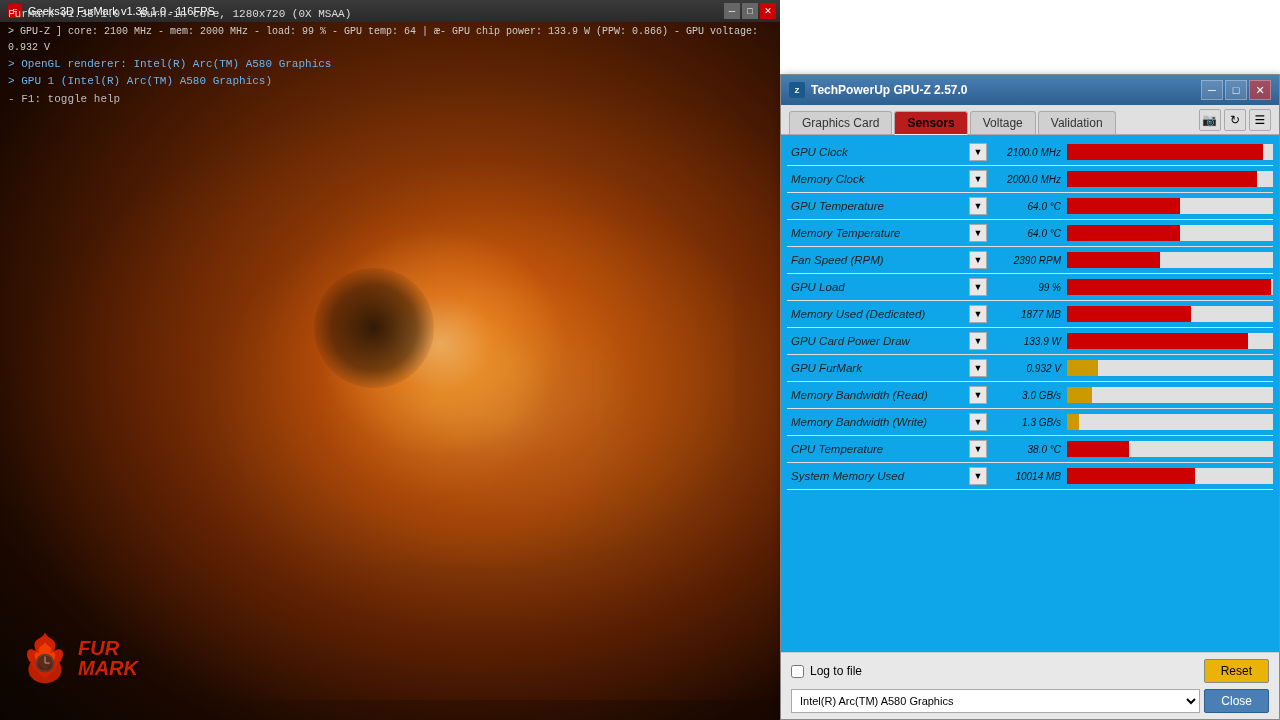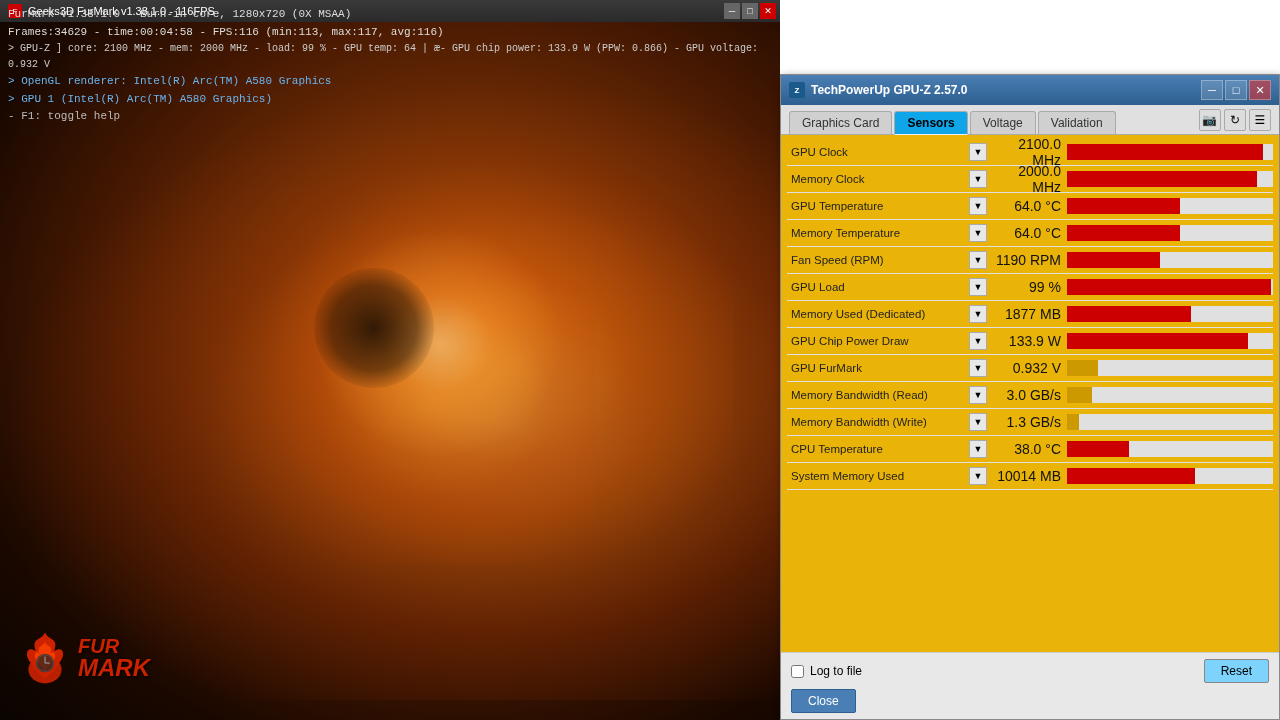--- a/index.html
+++ b/index.html
@@ -167,21 +167,21 @@
       font-size: 12px;
       border: 1px solid #aaa;
       border-bottom: none;
       background: #d0d0d0;
       margin-right: 2px;
       border-radius: 3px 3px 0 0;
       color: #333;
     }
 
     .gpuz-tab.active {
-      background: #0ea5e9;
+      background: #b91c1c;
       border-bottom: 1px solid #f0f0f0;
       margin-bottom: -1px;
       font-weight: bold;
       color: #000;
       text-align: center;
     }
 
     .toolbar-icon {
       width: 22px;
       height: 22px;
@@ -193,21 +193,22 @@
       justify-content: center;
       font-size: 12px;
       border-radius: 2px;
     }
 
     
     #sensors-list {
       flex: 1;
       overflow-y: auto;
       padding: 4px 6px;
-      background: #eab308;
+      background: #0ea5e9;
+      font-style: italic;
     }
 
     .sensor-row {
       display: flex;
       align-items: center;
       height: 27px;
       border-bottom: 1px solid #e0e0e0;
     }
 
     .sensor-label {
@@ -236,21 +237,21 @@
       display: flex;
       align-items: center;
       justify-content: center;
       font-size: 9px;
       flex-shrink: 0;
     }
 
     .sensor-value {
       width: 80px;
       text-align: right;
-      font-size: 14px;
+      font-size: 10px;
       color: #111;
       padding-right: 6px;
       flex-shrink: 0;
     }
 
     .sensor-bar-container {
       flex: 1;
       height: 16px;
       background: #e0e0e0;
       position: relative;
@@ -282,21 +283,21 @@
     }
 
     .footer-buttons {
       display: flex;
       gap: 8px;
     }
 
     .footer-btn {
       padding: 4px 16px;
       border: 1px solid #888;
-      background: #7dd3fc;
+      background: #eab308;
       cursor: pointer;
       font-size: 12px;
       border-radius: 2px;
     }
     .footer-btn.primary { background: #4a7fb5; color: white; border-color: #2d5f8f; }
 
     #gpu-selector {
       display: flex;
       align-items: center;
       gap: 4px;
@@ -324,21 +325,20 @@
     <span class="title-text">Geeks3D FurMark v1.38.1.0 - 116FPS</span>
     <div class="title-buttons">
       <button class="title-btn min">─</button>
       <button class="title-btn max">□</button>
       <button class="title-btn close">✕</button>
     </div>
   </div>
 
   <div id="furmark-info">
     <div style="color:#ddd;">FurMark v1.38.1.0 - Burn-in core, 1280x720 (0X MSAA)</div>
-    <div style="color:#ddd;">Frames:34629 - time:00:04:58 - FPS:116 (min:113, max:117, avg:116)</div>
     <div style="color:#ccc;font-size:10px;">&gt; GPU-Z ] core: 2100 MHz - mem: 2000 MHz - load: 99 % - GPU temp: 64 | æ- GPU chip power: 133.9 W (PPW: 0.866) - GPU voltage: 0.932 V</div>
     <div style="color:#6ab4f0;">&gt; OpenGL renderer: Intel(R) Arc(TM) A580 Graphics</div>
     <div style="color:#6ab4f0;">&gt; GPU 1 (Intel(R) Arc(TM) A580 Graphics)</div>
     <div style="color:#bbb;">- F1: toggle help</div>
   </div>
 
   <div class="fire-visual">
     <div style="position:absolute;top:0;left:0;width:100%;height:100%;background:radial-gradient(ellipse at 65% 55%, rgba(255,200,100,0.35) 0%, rgba(240,120,20,0.3) 20%, rgba(180,60,5,0.2) 45%, transparent 70%);"></div>
     <div style="position:absolute;top:10%;left:30%;width:500px;height:450px;background:radial-gradient(ellipse at 55% 50%, rgba(255,180,60,0.3) 0%, rgba(220,90,10,0.25) 30%, transparent 65%);"></div>
     <div style="position:absolute;top:20%;left:25%;width:400px;height:360px;background:radial-gradient(ellipse at 60% 55%, rgba(255,160,40,0.25) 0%, rgba(200,70,5,0.2) 35%, transparent 65%);"></div>
@@ -354,21 +354,21 @@
       <path d="M25 5 C30 15, 40 10, 35 25 C45 18, 48 30, 40 38 C38 45, 30 50, 25 55 C20 50, 12 45, 10 38 C2 30, 5 18, 15 25 C10 10, 20 15, 25 5Z" fill="#cc2200"></path>
       <path d="M25 15 C28 22, 34 18, 31 28 C36 23, 38 30, 34 36 C32 40, 27 43, 25 47 C23 43, 18 40, 16 36 C12 30, 14 23, 19 28 C16 18, 22 22, 25 15Z" fill="#ff4400" opacity="0.8"></path>
 
       <circle cx="25" cy="38" r="10" fill="#222" opacity="0.7"></circle>
       <circle cx="25" cy="38" r="9" fill="none" stroke="#555" stroke-width="1"></circle>
       <line x1="25" y1="38" x2="25" y2="31" stroke="#888" stroke-width="1.5"></line>
       <line x1="25" y1="38" x2="30" y2="38" stroke="#888" stroke-width="1.5"></line>
     </svg>
     <div style="display:flex;flex-direction:column;">
       <span style="font-family:'Arial Black',sans-serif;font-size:20px;font-style:italic;color:#cc2200;font-weight:900;text-shadow:1px 1px 3px #000;line-height:1;">FUR</span>
-      <span style="font-family:'Arial Black',sans-serif;font-size:24px;font-style:italic;color:#cc2200;font-weight:900;text-shadow:1px 1px 3px #000;line-height:1;">MARK</span>
+      <span style="font-family:'Arial Black',sans-serif;font-size:20px;font-style:italic;color:#cc2200;font-weight:900;text-shadow:1px 1px 3px #000;line-height:1;">MARK</span>
     </div>
   </div>
 </div>
 
 <div id="gpuz-window">
 
   <div id="gpuz-titlebar">
     <div class="gpuz-icon" style="background:#1a5a8a;color:#fff;font-size:8px;font-weight:bold;">Z</div>
     <span>TechPowerUp GPU-Z 2.57.0</span>
     <div class="gpuz-title-btns">
@@ -438,21 +438,21 @@
     <div class="sensor-value">64.0 °C</div>
     <div class="sensor-bar-container">
       <div class="sensor-bar " style="width:55%;"></div>
     </div>
   </div>
       <div class="sensor-row">
     <div class="sensor-label">
       <span class="sensor-label-text">Fan Speed (RPM)</span>
       <div class="sensor-dropdown">▼</div>
     </div>
-    <div class="sensor-value">1190 RPM</div>
+    <div class="sensor-value">2390 RPM</div>
     <div class="sensor-bar-container">
       <div class="sensor-bar " style="width:45%;"></div>
     </div>
   </div>
       <div class="sensor-row">
     <div class="sensor-label">
       <span class="sensor-label-text">GPU Load</span>
       <div class="sensor-dropdown">▼</div>
     </div>
     <div class="sensor-value">99 %</div>
@@ -465,21 +465,21 @@
       <span class="sensor-label-text">Memory Used (Dedicated)</span>
       <div class="sensor-dropdown">▼</div>
     </div>
     <div class="sensor-value">1877 MB</div>
     <div class="sensor-bar-container">
       <div class="sensor-bar " style="width:60%;"></div>
     </div>
   </div>
       <div class="sensor-row">
     <div class="sensor-label">
-      <span class="sensor-label-text">GPU Chip Power Draw</span>
+      <span class="sensor-label-text">GPU Card Power Draw</span>
       <div class="sensor-dropdown">▼</div>
     </div>
     <div class="sensor-value">133.9 W</div>
     <div class="sensor-bar-container">
       <div class="sensor-bar " style="width:88%;"></div>
     </div>
   </div>
       <div class="sensor-row">
     <div class="sensor-label">
       <span class="sensor-label-text">GPU FurMark</span>
@@ -536,15 +536,16 @@
     <div class="log-to-file">
       <input type="checkbox" id="logcheck" style="">
       <label for="logcheck">Log to file</label>
     </div>
     <div class="footer-buttons">
       <button class="footer-btn">Reset</button>
     </div>
   </div>
 
   <div id="gpu-selector">
+    <select class="gpu-select"><option>Intel(R) Arc(TM) A580 Graphics</option></select>
     <button class="footer-btn primary">Close</button>
   </div>
 </div>
 
 </body></html>

